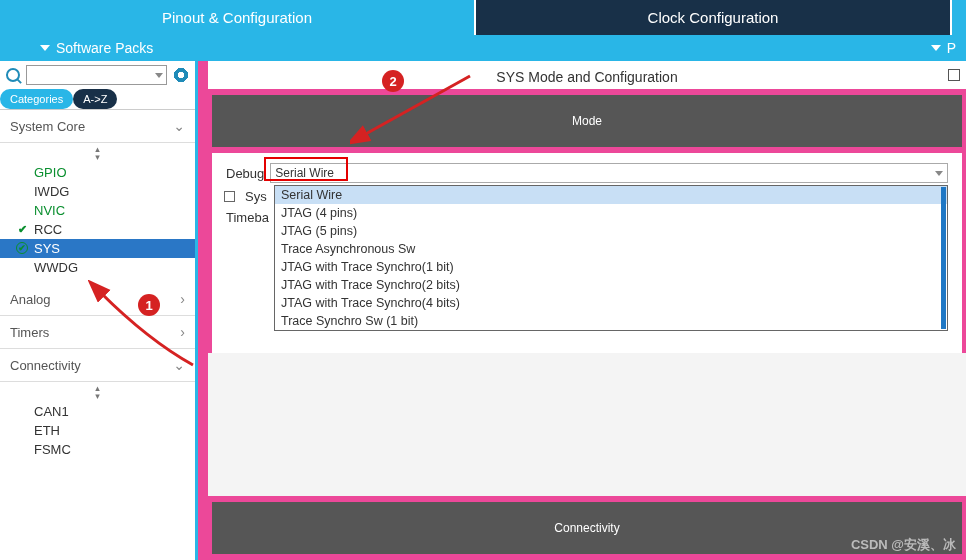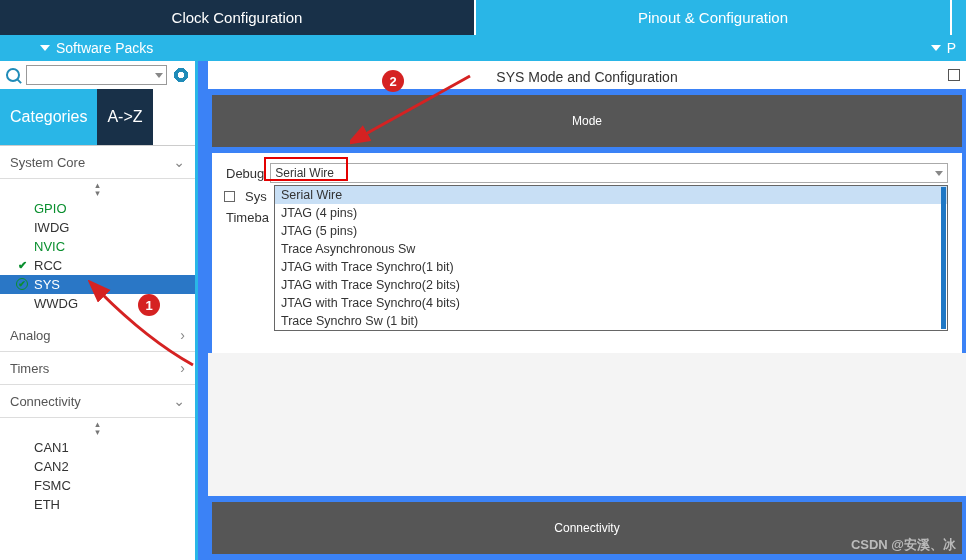--- a/index.html
+++ b/index.html
@@ -11,34 +11,34 @@
   .sub-item { display: flex; align-items: center; gap: 6px; margin-left: 40px; cursor: pointer; }
   .chev-down { display: inline-block; width: 0; height: 0; border-left: 5px solid transparent; border-right: 5px solid transparent; border-top: 6px solid #fff; }
   .main { display: flex; height: calc(100% - 61px); }
   .left-pane { width: 198px; border-right: 3px solid #29b6e7; background: #fff; display: flex; flex-direction: column; }
   .search-row { display: flex; align-items: center; padding: 4px 6px; gap: 6px; }
   .search-icon { width: 14px; height: 14px; border: 2px solid #1f8bb8; border-radius: 50%; position: relative; flex-shrink: 0; }
   .search-icon::after { content: ""; position: absolute; width: 6px; height: 2px; background: #1f8bb8; transform: rotate(45deg); bottom: -2px; right: -4px; }
   .search-combo { flex: 1; height: 20px; border: 1px solid #999; background: #fff; display: flex; align-items: center; justify-content: flex-end; padding-right: 3px; }
   .gear-icon { width: 16px; height: 16px; border-radius: 50%; background: radial-gradient(circle, #fff 3px, #1f8bb8 3px 7px, transparent 7px); position: relative; }
   .cat-tabs { display: flex; }
-  .cat-tab { padding: 19px 10px; font-size: 16px; cursor: pointer; }
+  .cat-tab { padding: 4px 10px; font-size: 11px; cursor: pointer; border-radius: 10px; }
   .cat-tab.active { background: #29b6e7; color: #fff; }
   .cat-tab.dark { background: #183048; color: #fff; }
   .sidebar-scroll { overflow-y: auto; flex: 1; border-top: 1px solid #ccc; }
   .category-header { display: flex; align-items: center; justify-content: space-between; padding: 8px 10px; border-bottom: 1px solid #ddd; color: #555; cursor: pointer; }
   .cat-chev { color: #888; font-size: 14px; }
   .updown { text-align: center; font-size: 9px; color: #777; line-height: 8px; padding: 2px 0; }
   .item-list { padding: 0 0 6px 0; }
   .item { padding: 2px 0 2px 34px; font-size: 13px; color: #333; cursor: pointer; position: relative; }
   .item.green-text { color: #0a8f2f; }
   .item.sel { background: #2a77c6; color: #fff; }
   .check { position: absolute; left: 18px; top: 3px; color: #0a8f2f; font-weight: bold; font-size: 11px; }
   .check-circle { position: absolute; left: 16px; top: 3px; width: 12px; height: 12px; border: 1.5px solid #0a8f2f; border-radius: 50%; display: flex; align-items: center; justify-content: center; color: #0a8f2f; font-size: 9px; font-weight: bold; }
-  .right-pane { flex: 1; background: #3b82f6; display: flex; flex-direction: column; padding-left: 10px; }
+  .right-pane { flex: 1; background: #ec4899; display: flex; flex-direction: column; padding-left: 10px; }
   .title-row { text-align: center; padding: 8px 0 4px 0; font-size: 14px; color: #333; position: relative; background: #fff; }
   .title-row::after { content: ""; position: absolute; right: 6px; top: 50%; width: 10px; height: 10px; border: 1px solid #555; background: #fff; transform: translateY(-50%); }
   .dark-strip { background: #565656; color: #fff; text-align: center; font-size: 12px; padding: 19px 0; margin: 6px 4px; }
   .mode-area { background: #fff; margin: 0 4px; padding: 10px 14px; position: relative; }
   .form-row { display: flex; align-items: center; margin-bottom: 6px; font-size: 13px; color: #333; gap: 6px; }
   .debug-input { border: 1px solid #aaa; height: 20px; flex: 1; padding: 0 4px; display: flex; align-items: center; justify-content: space-between; font-size: 12px; }
   .chev-down-grey { width: 0; height: 0; border-left: 4px solid transparent; border-right: 4px solid transparent; border-top: 5px solid #888; }
   .red-box { position: absolute; border: 2px solid #e30000; }
   .dropdown { position: absolute; left: 62px; right: 14px; top: 32px; background: #fff; border: 1px solid #666; z-index: 5; }
   .dd-item { padding: 2px 6px; font-size: 12.5px; cursor: pointer; }
@@ -47,22 +47,22 @@
   .checkbox-sq { width: 11px; height: 11px; border: 1px solid #666; display: inline-block; margin-right: 4px; }
   .config-spacer { flex: 1; background: #f4f4f4; }
   .big-arrow { position: absolute; z-index: 40; }
   .marker { position: absolute; width: 22px; height: 22px; border-radius: 50%; background: #d52222; color: #fff; font-size: 13px; font-weight: bold; display: flex; align-items: center; justify-content: center; z-index: 45; }
   .watermark { position: absolute; right: 10px; bottom: 6px; font-size: 13px; color: #bbb; z-index: 50; font-weight: bold; }
 </style>
 </head>
 <body>
 
 <div class="top-bar">
+  <div class="top-tab">Pinout &amp; Configuration</div>
   <div class="top-tab dark">Clock Configuration</div>
-  <div class="top-tab">Pinout &amp; Configuration</div>
   <div style="width:14px;background:#29b6e7;"></div>
 </div>
 
 <div class="sub-bar">
   <div class="sub-item">
     <span class="chev-down"></span>
     <span>Software Packs</span>
   </div>
   <div class="sub-item" style="margin-left:90px;">
     <span class="chev-down"></span>
@@ -108,23 +108,22 @@
         <span>Timers</span>
         <span class="cat-chev">›</span>
       </div>
       <div class="category-header">
         <span>Connectivity</span>
         <span class="cat-chev">⌄</span>
       </div>
       <div class="updown">▴<br>▾</div>
       <div class="item-list">
         <div class="item">CAN1</div>
-        <div class="item">CAN2</div>
+        <div class="item">ETH</div>
         <div class="item">FSMC</div>
-        <div class="item">ETH</div>
       </div>
     </div>
   </div>
 
   <div class="right-pane">
     <div class="title-row">SYS Mode and Configuration</div>
     <div class="dark-strip">Mode</div>
 
     <div class="mode-area" style="min-height:200px;">
       <div class="form-row">

